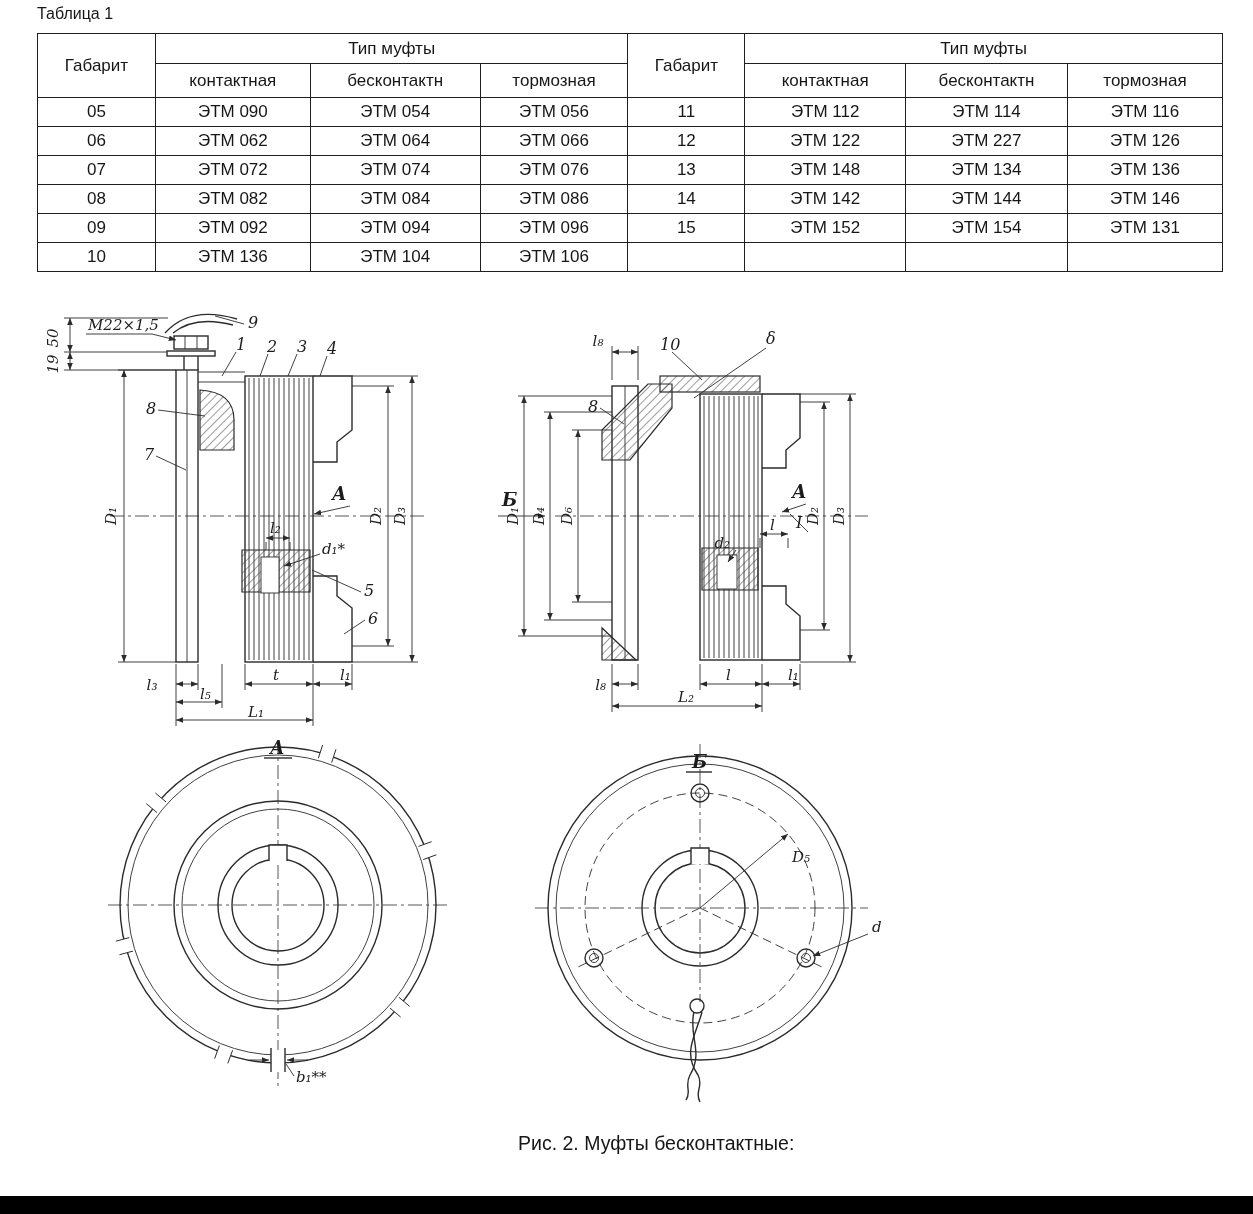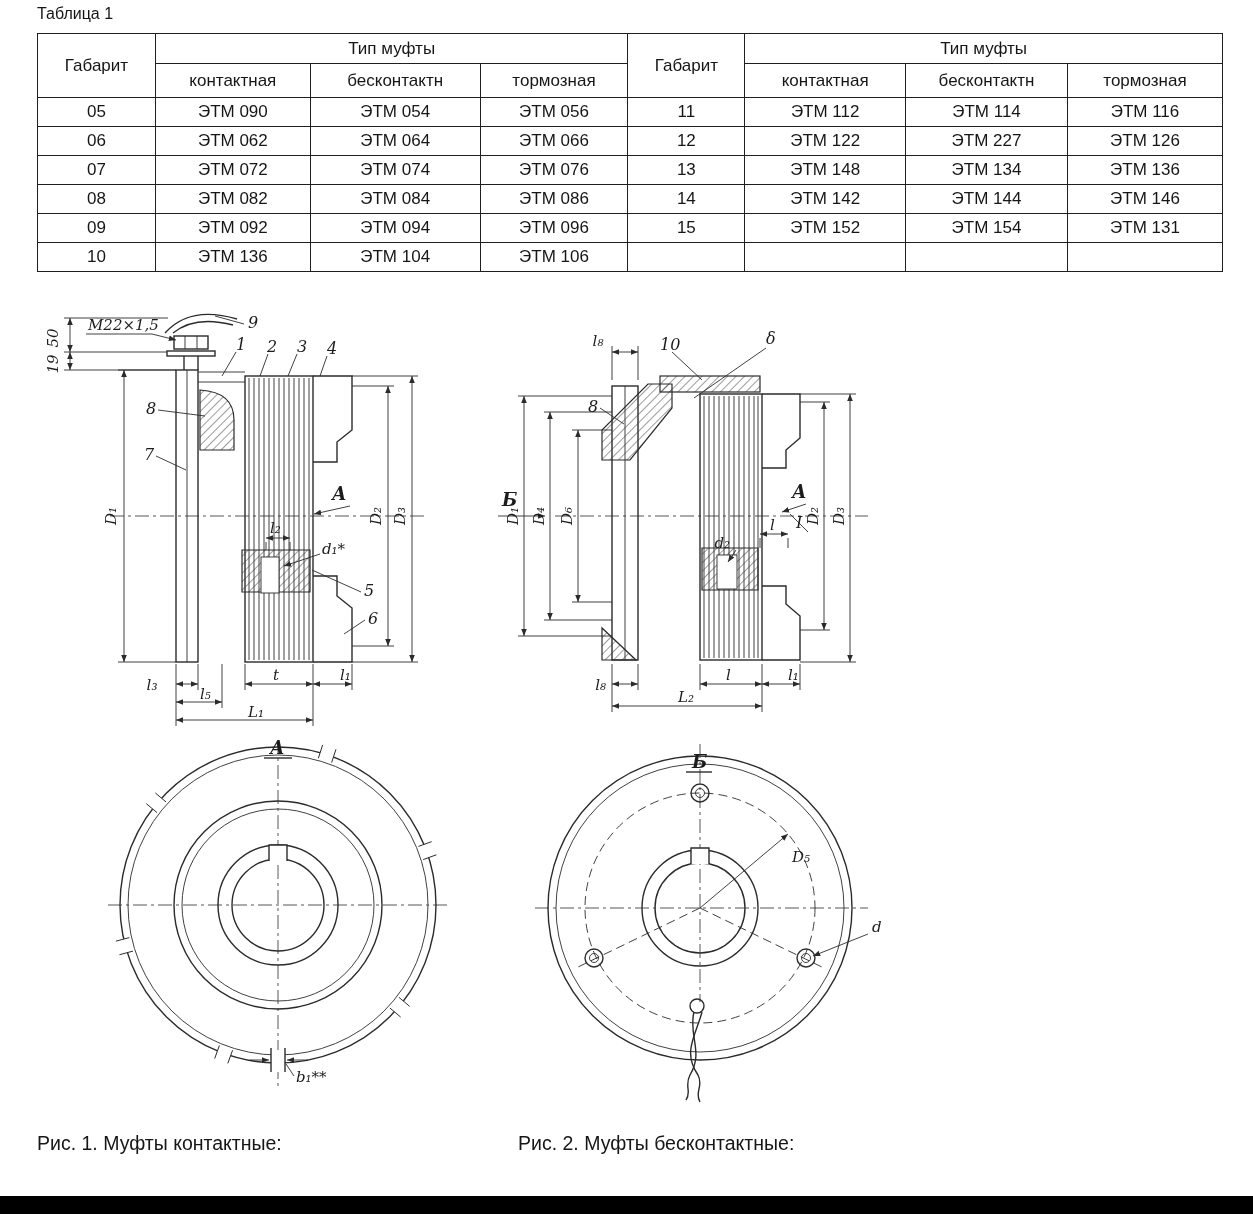--- a/index.html
+++ b/index.html
@@ -440,19 +440,18 @@
     <path class="ln" d="M702,1012 C696,1035 682,1052 698,1075 C704,1086 694,1092 700,1102"></path>
 
     <text class="big" x="692" y="768">Б</text>
     <line class="ln" x1="686" y1="772" x2="712" y2="772"></line>
     <text class="lbl" x="792" y="862">D₅</text>
     <text class="lbl" x="872" y="932">d</text>
   </g>
 </svg>
 
 <div class="caption cap1">
-  <div>Рис. 1. Муфты контактные:</div>
 </div>
 <div class="caption cap2">
   <div>Рис. 2. Муфты бесконтактные:</div>
 </div>
 
 <div class="bottom-bar"></div>
 
 </body></html>

